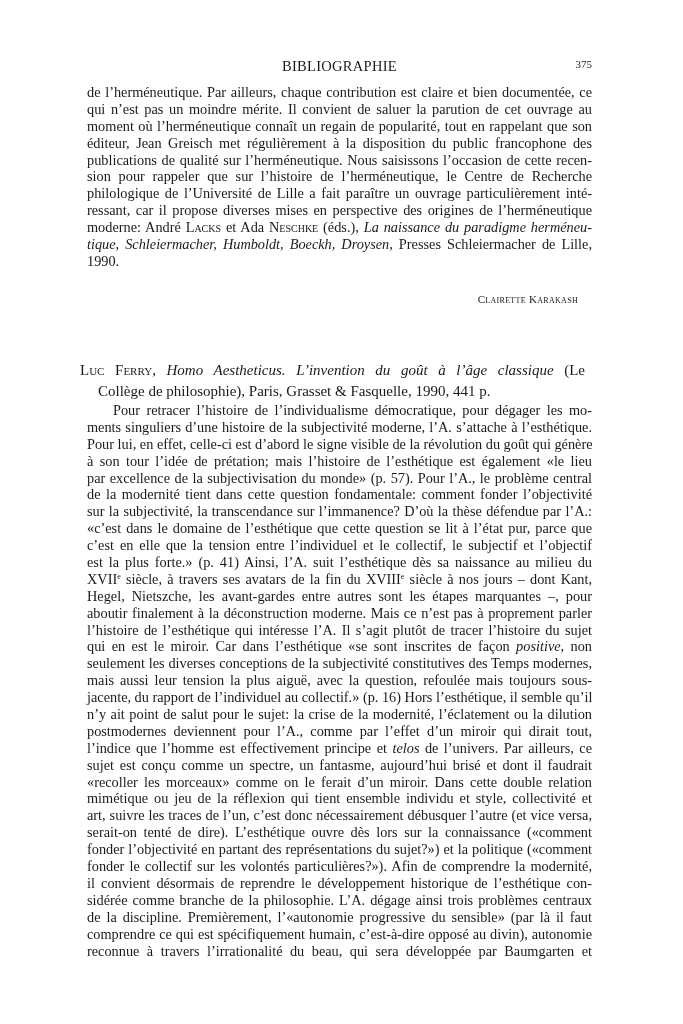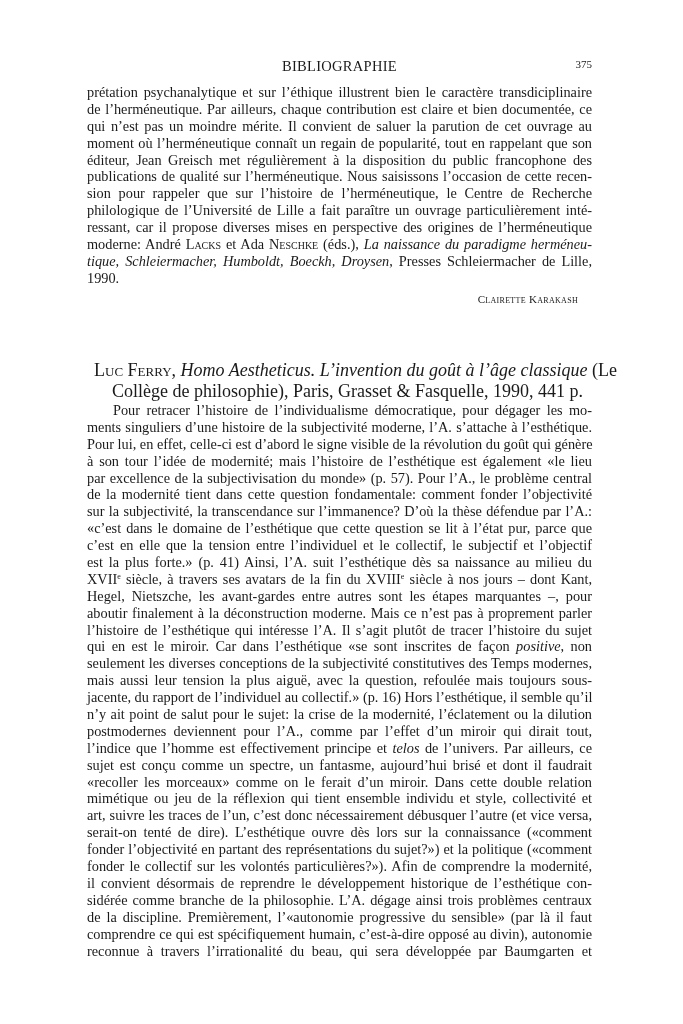--- a/index.html
+++ b/index.html
@@ -12,36 +12,35 @@
   .block { position: absolute; left: 87px; width: 505px; }
   .line { display: block; height: 16.9px; line-height: 16.9px; font-size: 14.3px; white-space: nowrap;
           text-align: justify; text-align-last: justify; overflow: visible; }
   .line.last { text-align-last: left; }
   .line.indent { padding-left: 26px; }
   .it { font-style: italic; }
   .sc { font-variant: small-caps; margin-top: 40px; }
   .sup { font-size: 8px; vertical-align: 5px; line-height: 0; }
   .signature { position: absolute; top: 293px; left: 87px; width: 491px; text-align: right;
                font-size: 11px; font-variant: small-caps; letter-spacing: 0.3px; }
-  .heading { position: absolute; top: 360px; left: 94px; width: 505px; font-size: 18px; }
+  .heading { position: absolute; top: 360px; left: 80px; width: 505px; font-size: 15px; }
   .heading .hline { display: block; height: 21px; line-height: 21px; white-space: nowrap;
                     text-align: justify; text-align-last: justify; }
   .heading .hline.second { padding-left: 18px; text-align-last: left; }
 </style>
 </head>
 <body>
 
 <div class="page">
   <div class="running-head">
     <span class="running-title">BIBLIOGRAPHIE</span>
     <span class="page-number">375</span>
   </div>
 
   <div class="block" id="review1-body" style="top:84px;">
-      <span class="line"><span>prétation psychanalytique et sur l’éthique illustrent bien le caractère transdiciplinaire</span></span>
       <span class="line"><span>de l’herméneutique. Par ailleurs, chaque contribution est claire et bien documentée, ce</span></span>
       <span class="line"><span>qui n’est pas un moindre mérite. Il convient de saluer la parution de cet ouvrage au</span></span>
       <span class="line"><span>moment où l’herméneutique connaît un regain de popularité, tout en rappelant que son</span></span>
       <span class="line"><span>éditeur, Jean Greisch met régulièrement à la disposition du public francophone des</span></span>
       <span class="line"><span>publications de qualité sur l’herméneutique. Nous saisissons l’occasion de cette recen-</span></span>
       <span class="line"><span>sion pour rappeler que sur l’histoire de l’herméneutique, le Centre de Recherche</span></span>
       <span class="line"><span>philologique de l’Université de Lille a fait paraître un ouvrage particulièrement inté-</span></span>
       <span class="line"><span>ressant, car il propose diverses mises en perspective des origines de l’herméneutique</span></span>
       <span class="line"><span>moderne: André </span><span class="sc">Lacks</span><span> et Ada </span><span class="sc">Neschke</span><span> (éds.), </span><span class="it">La naissance du paradigme herméneu-</span></span>
       <span class="line"><span class="it">tique, Schleiermacher, Humboldt, Boeckh, Droysen</span><span>, Presses Schleiermacher de Lille,</span></span>
@@ -52,21 +51,21 @@
 
   <div class="heading">
     <span class="hline" id="heading-line1"><span class="sc">Luc Ferry</span><span>, </span><span class="it">Homo Aestheticus. L’invention du goût à l’âge classique</span><span> (Le</span></span>
     <span class="hline second" id="heading-line2"><span>Collège de philosophie), Paris, Grasset &amp; Fasquelle, 1990, 441 p.</span></span>
   </div>
 
   <div class="block" id="review2-body" style="top:402px;">
       <span class="line indent"><span>Pour retracer l’histoire de l’individualisme démocratique, pour dégager les mo-</span></span>
       <span class="line"><span>ments singuliers d’une histoire de la subjectivité moderne, l’A. s’attache à l’esthétique.</span></span>
       <span class="line"><span>Pour lui, en effet, celle-ci est d’abord le signe visible de la révolution du goût qui génère</span></span>
-      <span class="line"><span>à son tour l’idée de modernité; mais l’histoire de l’esthétique est également «le lieu</span></span>
+      <span class="line"><span>à son tour l’idée de prétation; mais l’histoire de l’esthétique est également «le lieu</span></span>
       <span class="line"><span>par excellence de la subjectivisation du monde» (p. 57). Pour l’A., le problème central</span></span>
       <span class="line"><span>de la modernité tient dans cette question fondamentale: comment fonder l’objectivité</span></span>
       <span class="line"><span>sur la subjectivité, la transcendance sur l’immanence? D’où la thèse défendue par l’A.:</span></span>
       <span class="line"><span>«c’est dans le domaine de l’esthétique que cette question se lit à l’état pur, parce que</span></span>
       <span class="line"><span>c’est en elle que la tension entre l’individuel et le collectif, le subjectif et l’objectif</span></span>
       <span class="line"><span>est la plus forte.» (p. 41) Ainsi, l’A. suit l’esthétique dès sa naissance au milieu du</span></span>
       <span class="line"><span>XVII</span><span class="sup">e</span><span> siècle, à travers ses avatars de la fin du XVIII</span><span class="sup">e</span><span> siècle à nos jours – dont Kant,</span></span>
       <span class="line"><span>Hegel, Nietszche, les avant-gardes entre autres sont les étapes marquantes –, pour</span></span>
       <span class="line"><span>aboutir finalement à la déconstruction moderne. Mais ce n’est pas à proprement parler</span></span>
       <span class="line"><span>l’histoire de l’esthétique qui intéresse l’A. Il s’agit plutôt de tracer l’histoire du sujet</span></span>

